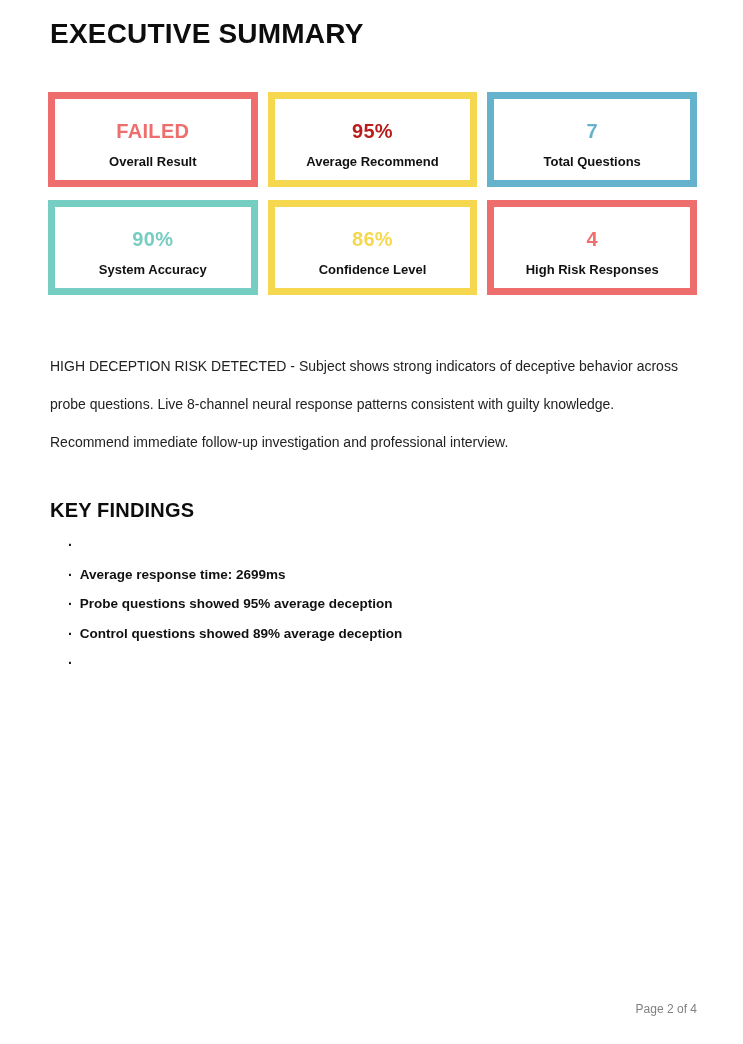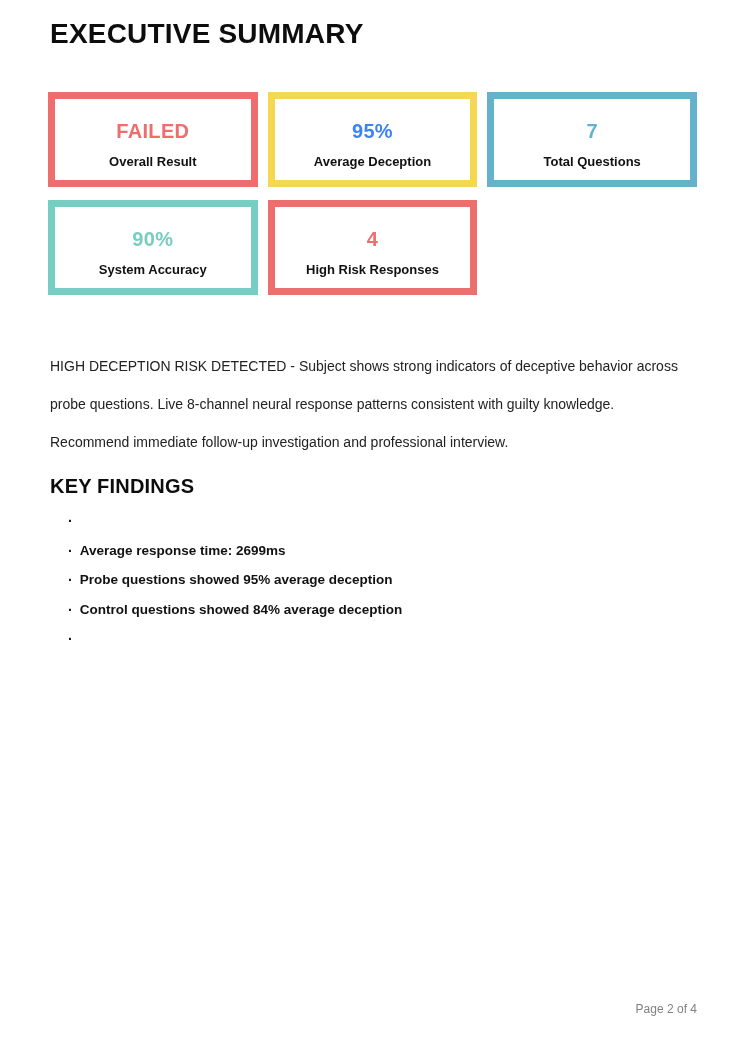--- a/index.html
+++ b/index.html
@@ -64,21 +64,21 @@
   }
   .section-assessment { margin-top: 52px; padding-left: 2px; }
   .assessment-body {
     margin-top: 13px;
     font-size: 14px;
     font-weight: 400;
     color: #222;
     line-height: 38px;
     max-width: 652px;
   }
-  .section-findings { margin-top: 14px; padding-left: 2px; }
+  .section-findings { margin-top: 38px; padding-left: 2px; }
   .findings-list {
     list-style: none;
     margin-top: 16px;
     padding-left: 18px;
   }
   .findings-list li {
     font-size: 13.5px;
     font-weight: 700;
     color: #111;
     margin-bottom: 15.5px;
@@ -105,30 +105,34 @@
 <div class="page">
 
   <h1 class="page-title">EXECUTIVE SUMMARY</h1>
 
   <section class="stats-grid">
     <div class="stat-card" style="border-color: rgb(237, 110, 108);">
       <div class="stat-value" style="color: rgb(237, 110, 108);">FAILED</div>
       <div class="stat-label">Overall Result</div>
     </div>
     <div class="stat-card" style="border-color: rgb(245, 216, 79);">
-      <div class="stat-value" style="color: #3b82f6;">95%</div>
-      <div class="stat-label">Average Deception</div>
+      <div class="stat-value" style="color: #b91c1c;">95%</div>
+      <div class="stat-label">Average Recommend</div>
     </div>
     <div class="stat-card" style="border-color: rgb(100, 178, 203);">
       <div class="stat-value" style="color: rgb(100, 178, 203);">7</div>
       <div class="stat-label">Total Questions</div>
     </div>
     <div class="stat-card" style="border-color: rgb(118, 205, 194);">
       <div class="stat-value" style="color: rgb(118, 205, 194);">90%</div>
       <div class="stat-label">System Accuracy</div>
+    </div>
+    <div class="stat-card" style="border-color: rgb(245, 216, 79);">
+      <div class="stat-value" style="color: rgb(245, 216, 79);">86%</div>
+      <div class="stat-label">Confidence Level</div>
     </div>
     <div class="stat-card" style="border-color: rgb(237, 110, 108);">
       <div class="stat-value" style="color: rgb(237, 110, 108);">4</div>
       <div class="stat-label">High Risk Responses</div>
     </div>
   </section>
 
   <section class="section-assessment">
     <p class="assessment-body">HIGH DECEPTION RISK DETECTED - Subject shows strong indicators of deceptive behavior across probe questions. Live 8-channel neural response patterns consistent with guilty knowledge. Recommend immediate follow-up investigation and professional interview.</p>
   </section>
@@ -142,21 +146,21 @@
       <li>
         <span class="bullet-dot">·</span>
         <span>Average response time: 2699ms</span>
       </li>
       <li>
         <span class="bullet-dot">·</span>
         <span>Probe questions showed 95% average deception</span>
       </li>
       <li>
         <span class="bullet-dot">·</span>
-        <span>Control questions showed 84% average deception</span>
+        <span>Control questions showed 89% average deception</span>
       </li>
       <li>
         <span class="bullet-dot">·</span>
       </li>
     </ul>
   </section>
 
   <div class="page-footer">Page 2 of 4</div>
 
 </div>

